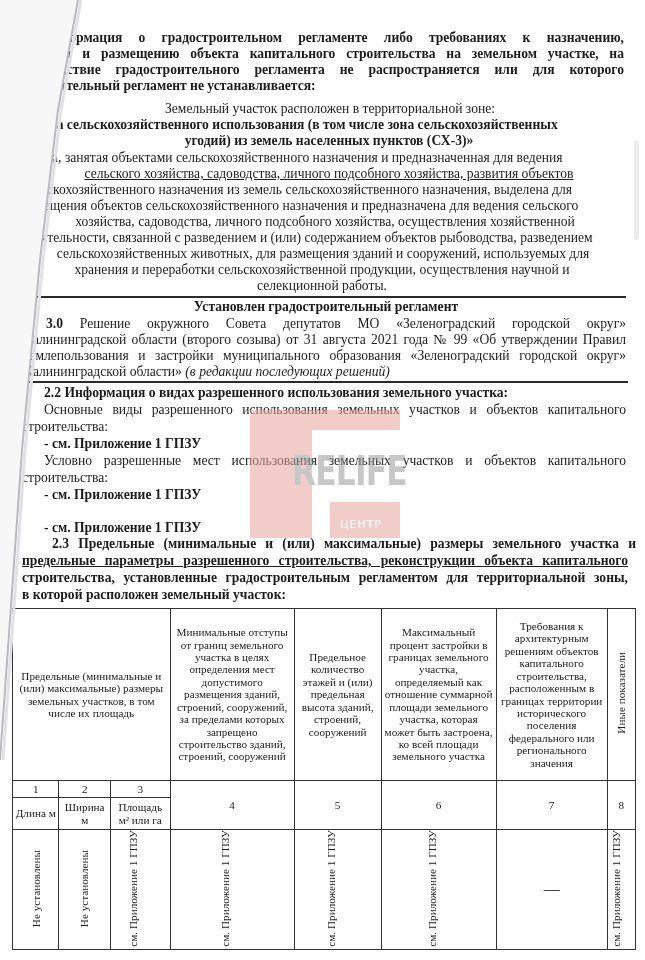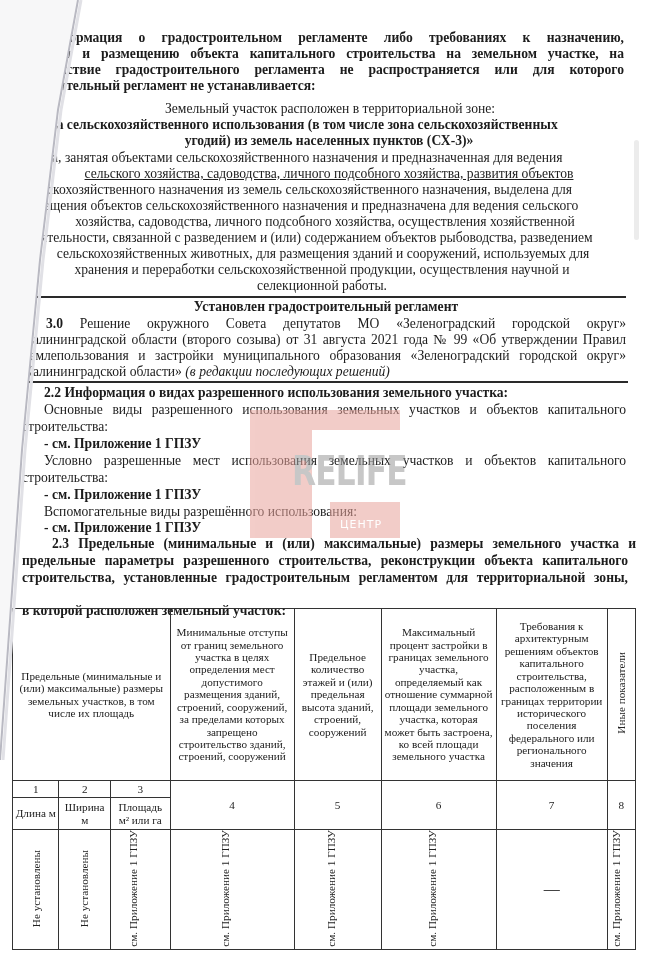--- a/index.html
+++ b/index.html
@@ -98,27 +98,26 @@
 
   <div class="rule" style="left:22px; top:381px; width:606px;"></div>
 
   <div class="line b" style="left:44px; top:385px;">2.2 Информация о видах разрешенного использования земельного участка:</div>
   <div class="line just" style="left:44px; top:402px; width:582px;">Основные виды разрешенного использования земельных участков и объектов капитального</div>
   <div class="line" style="left:22px; top:419px;">строительства:</div>
   <div class="line b" style="left:44px; top:436px;">- см. Приложение 1 ГПЗУ</div>
   <div class="line just" style="left:44px; top:453px; width:582px;">Условно разрешенные мест использования земельных участков и объектов капитального</div>
   <div class="line" style="left:22px; top:470px;">строительства:</div>
   <div class="line b" style="left:44px; top:487px;">- см. Приложение 1 ГПЗУ</div>
-  <div class="line" style="left:44px; top:504px;">Вспомогательные виды разрешённого использования:</div>
   <div class="line b" style="left:44px; top:520px;">- см. Приложение 1 ГПЗУ</div>
 
   <div class="line b just" style="left:44px; top:536px; width:584px;margin-left:8px;">2.3 Предельные (минимальные и (или) максимальные) размеры земельного участка и</div>
-  <div class="line b just" style="left:22px; top:553px; width:606px;">предельные параметры разрешенного строительства, реконструкции объекта капитального</div>
+  <div class="line b just" style="left:22px; top:553px; width:606px;text-decoration:underline;">предельные параметры разрешенного строительства, реконструкции объекта капитального</div>
   <div class="line b just" style="left:22px; top:570px; width:606px;">строительства, установленные градостроительным регламентом для территориальной зоны,</div>
-  <div class="line b" style="left:22px; top:587px;margin-top:16px;">в которой расположен земельный участок:</div>
+  <div class="line b" style="left:22px; top:587px;">в которой расположен земельный участок:</div>
 
   <table class="grid">
     <colgroup>
       <col style="width:46px">
         <col style="width:51px">
         <col style="width:59px">
       <col style="width:123px">
         <col style="width:86px">
         <col style="width:114px">
       <col style="width:110px">

